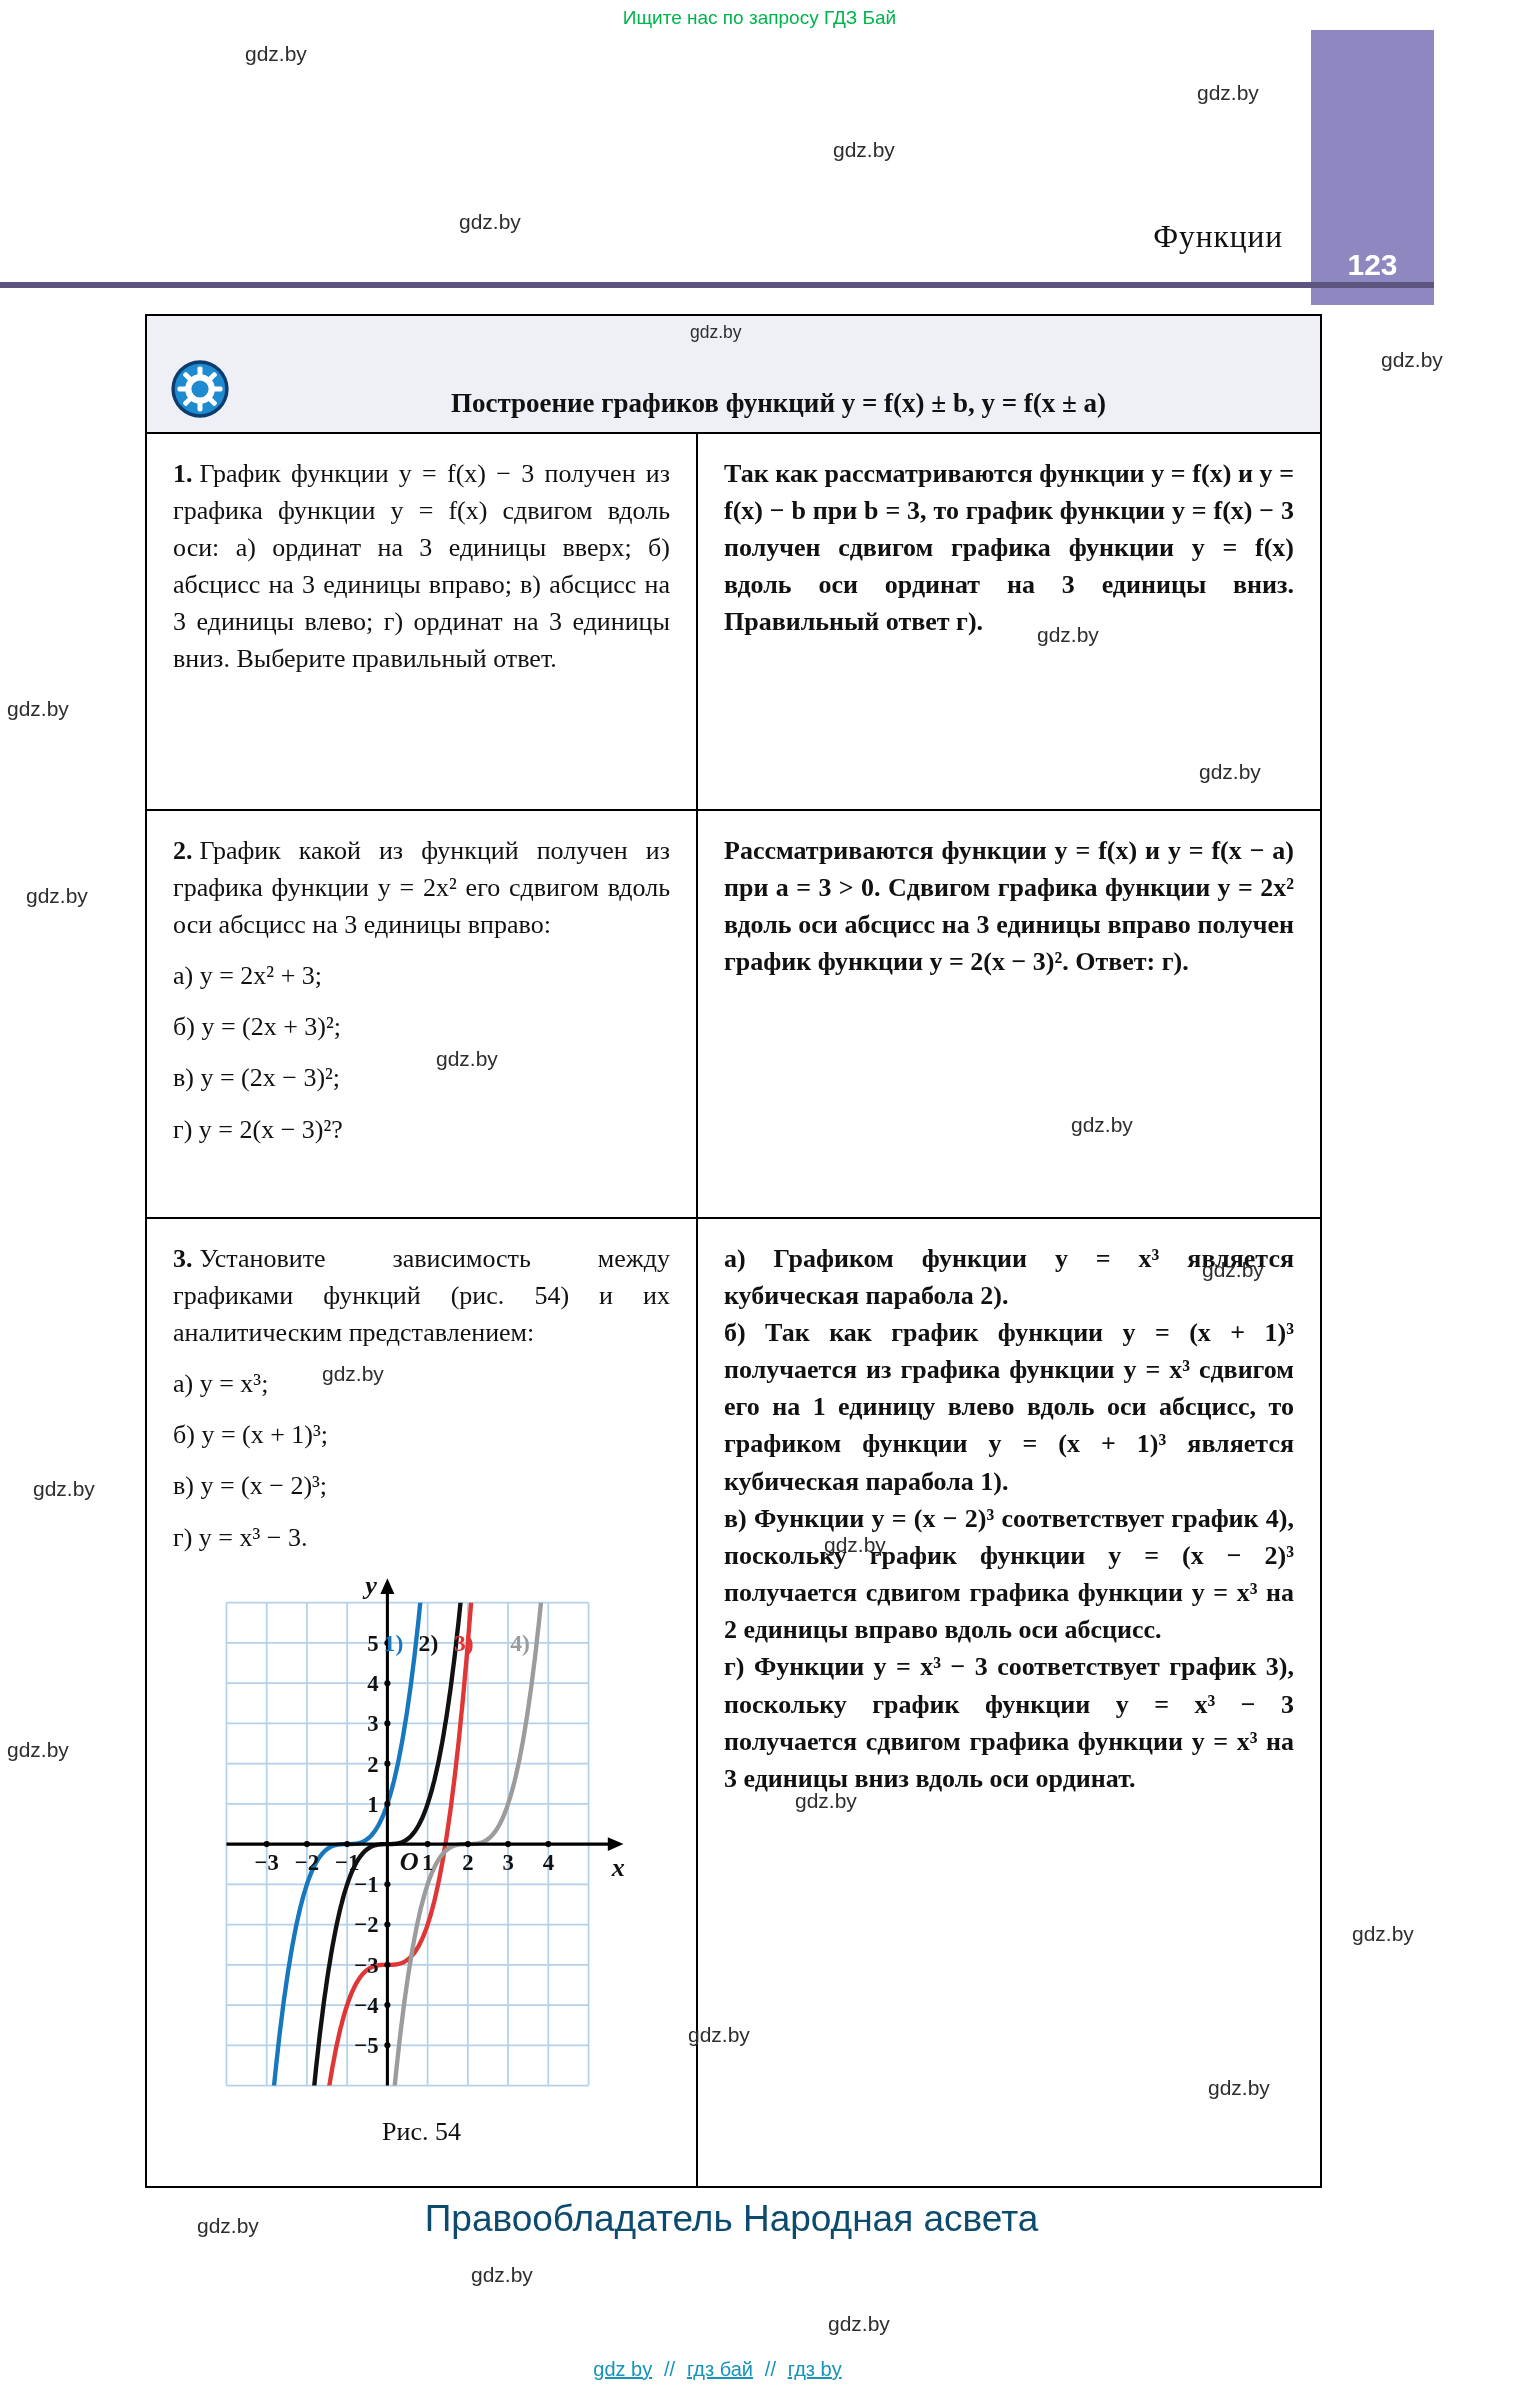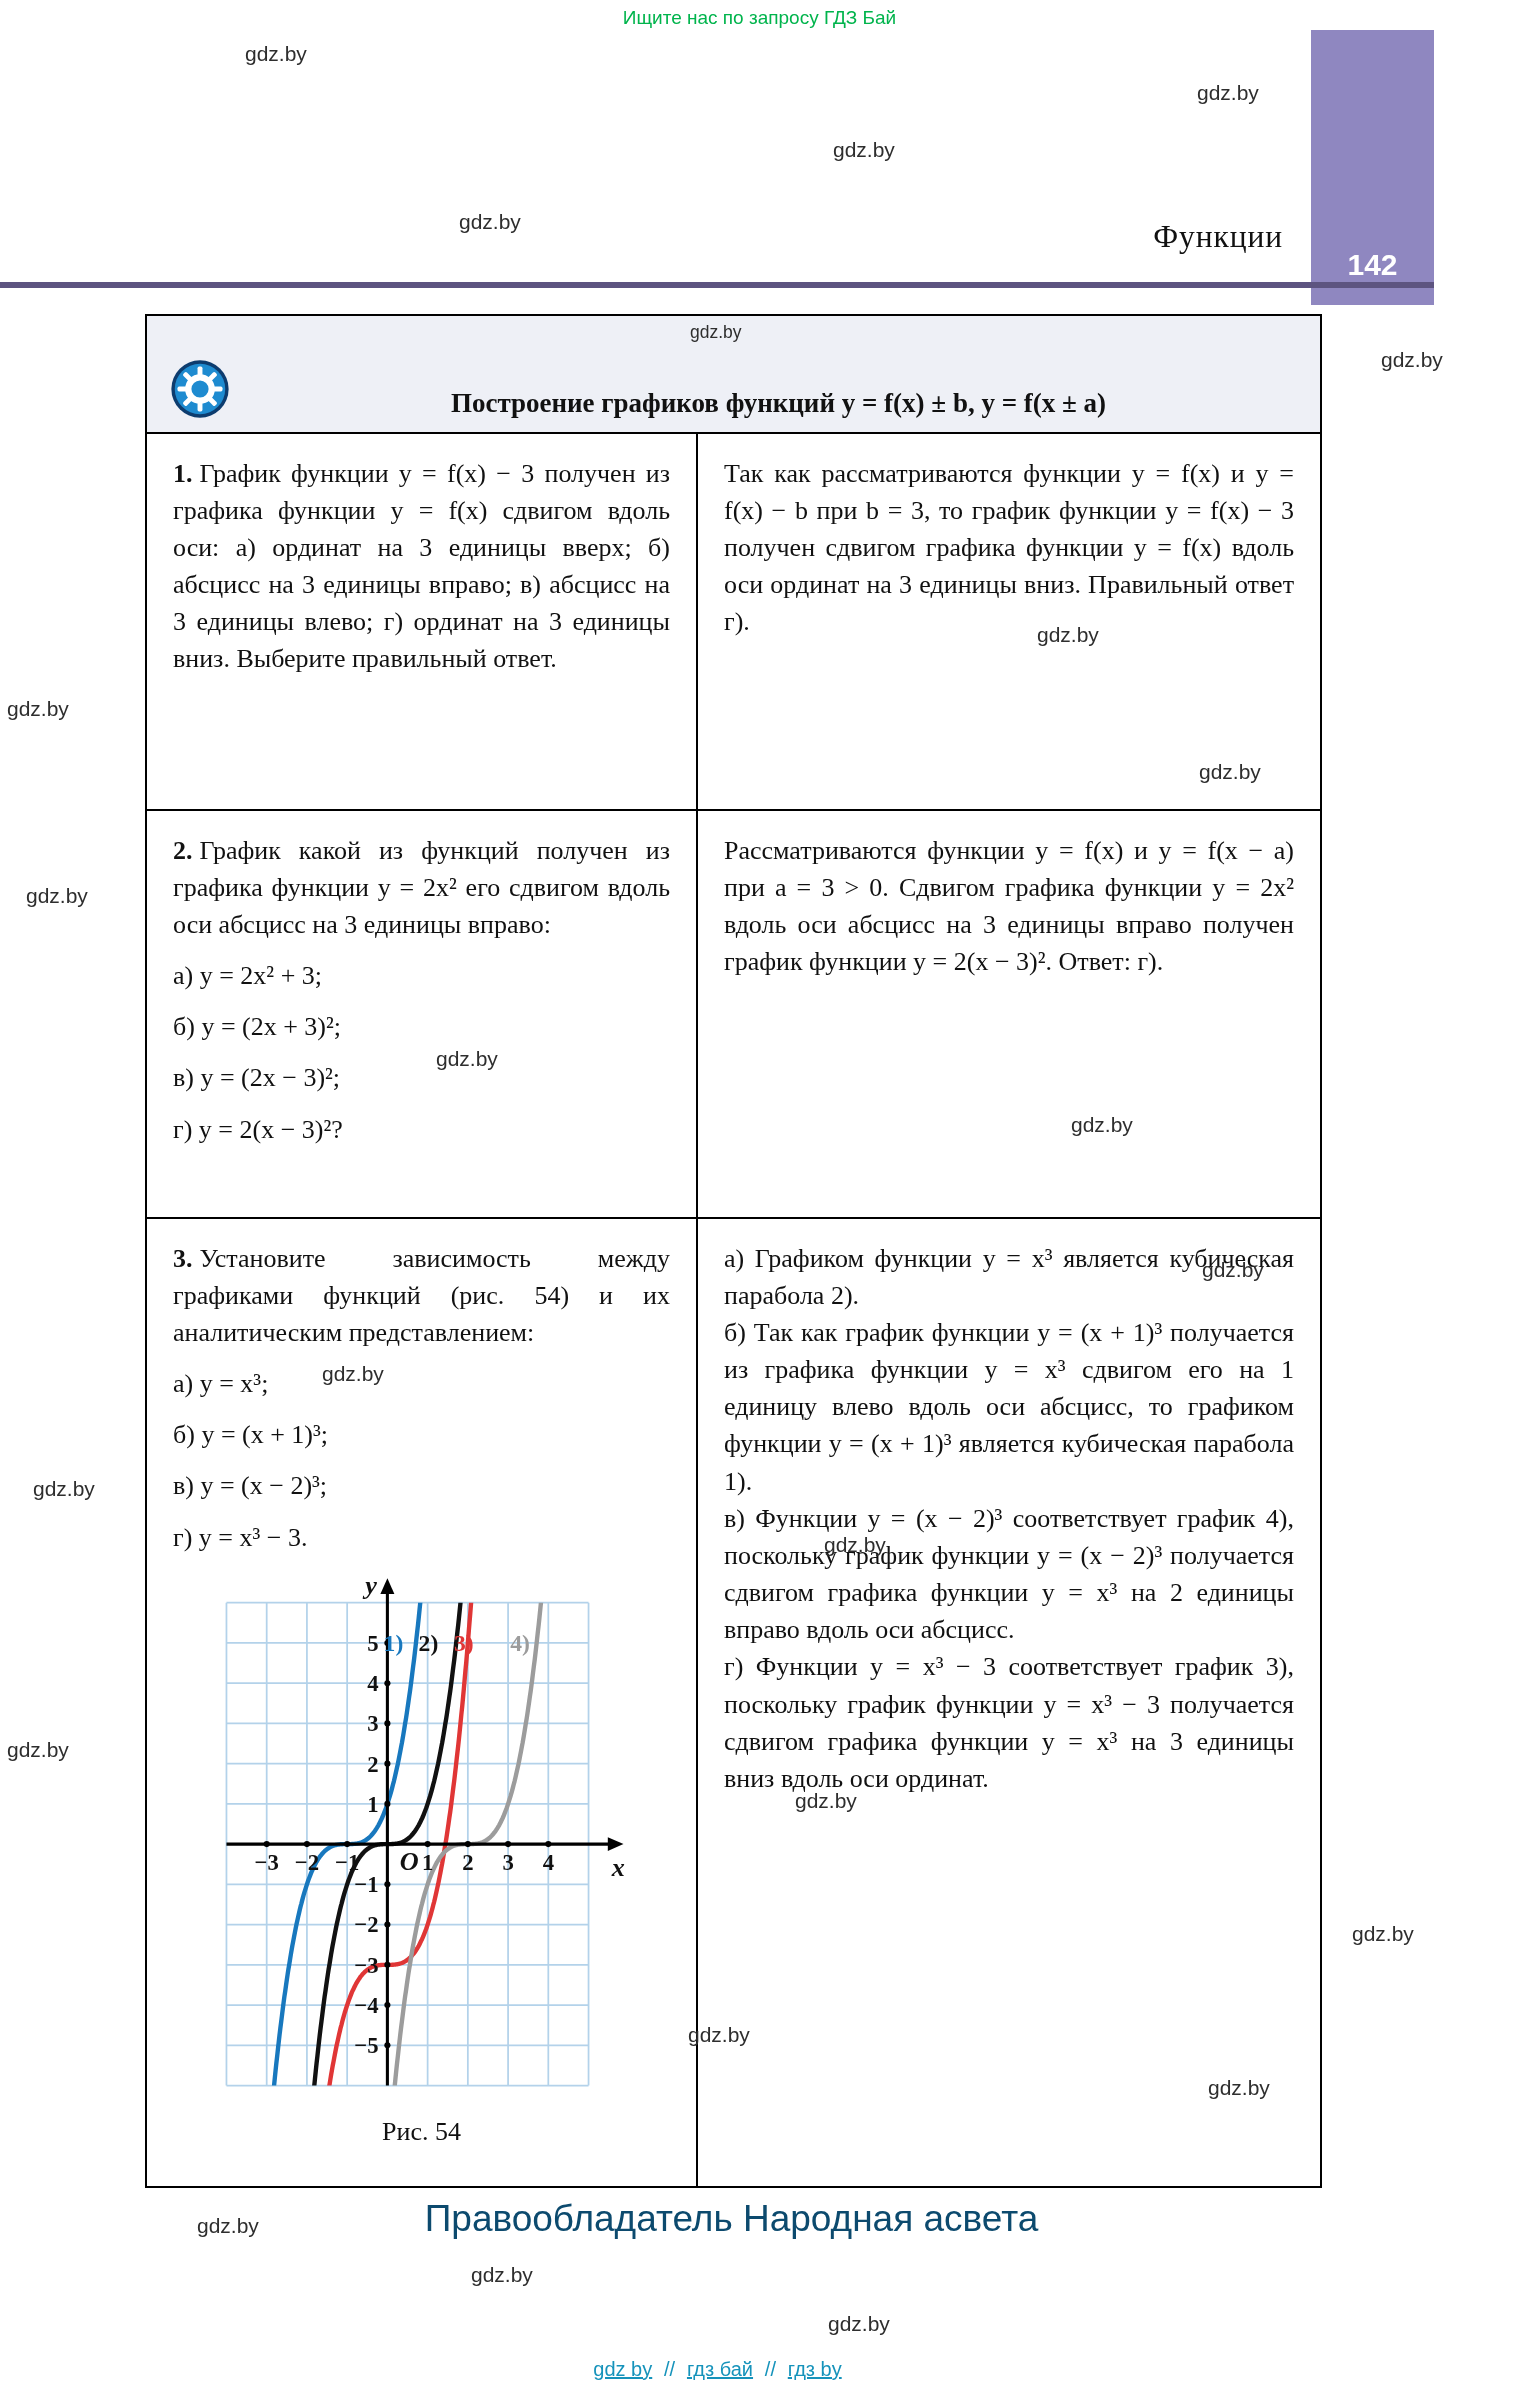--- a/index.html
+++ b/index.html
@@ -19,21 +19,21 @@
         min-height:91px;padding:12.3px 17.5px 12.3px 23px;}
   .gear{flex:0 0 auto;display:inline-flex;}
   .card-title{flex:1;text-align:center;font-size:27px;font-weight:bold;margin:0;}
   .card-row{display:grid;grid-template-columns:551px 1fr;border-bottom:2.6px solid #000;}
   .card-row.last{border-bottom:none;}
   .cell{padding:21px 26px 17.5px 26px;font-size:26px;line-height:1.43;text-align:justify;}
   .cell-left{border-right:2.6px solid #000;}
   .cell p{margin:0;}
   .pnum{font-weight:bold;margin-right:7px;}
   .options p{margin:14px 0 0 0;text-align:left;}
-  .solution p{margin:0;}
+  .solution p{margin:0;font-weight:bold;}
   .figure{margin-top:17.5px;text-align:center;}
   .figure svg{display:inline-block;}
   .fig-caption{font-size:26px;margin:5.3px 0 0 0;text-align:center;}
   .tick{font-family:"Liberation Serif",serif;font-size:26px;font-weight:bold;fill:#111;}
   .axlbl{font-family:"Liberation Serif",serif;font-size:30px;font-weight:bold;font-style:italic;fill:#111;}
   .clbl{font-family:"Liberation Serif",serif;font-size:27px;font-weight:bold;}
   .footer-copyright{position:absolute;top:2198px;left:145px;width:1173px;text-align:center;
         font-family:"Liberation Sans",sans-serif;font-size:37px;color:#0c4a6e;}
   .bottom-links{position:absolute;top:2358px;left:0;width:1435px;text-align:center;
         font-family:"Liberation Sans",sans-serif;font-size:20px;color:#1693bb;}
@@ -42,21 +42,21 @@
 </style>
 </head>
 <body>
 
 <div class="page">
 
   <div class="top-notice">Ищите нас по запросу ГДЗ Бай</div>
 
   <span class="section-title">Функции</span>
   <div class="page-tab">
-    <span>142</span>
+    <span>123</span>
   </div>
   <div class="header-rule"></div>
 
   <div id="watermarks">
       <span class="wm" style="left: 245px; top: 42px;">gdz.by</span>
       <span class="wm" style="left: 1197px; top: 81px;">gdz.by</span>
       <span class="wm" style="left: 833px; top: 138px;">gdz.by</span>
       <span class="wm" style="left: 459px; top: 210px;">gdz.by</span>
       <span class="wm" style="left: 690px; top: 322px; font-size: 17.5px;">gdz.by</span>
       <span class="wm" style="left: 1381px; top: 348px;">gdz.by</span>

